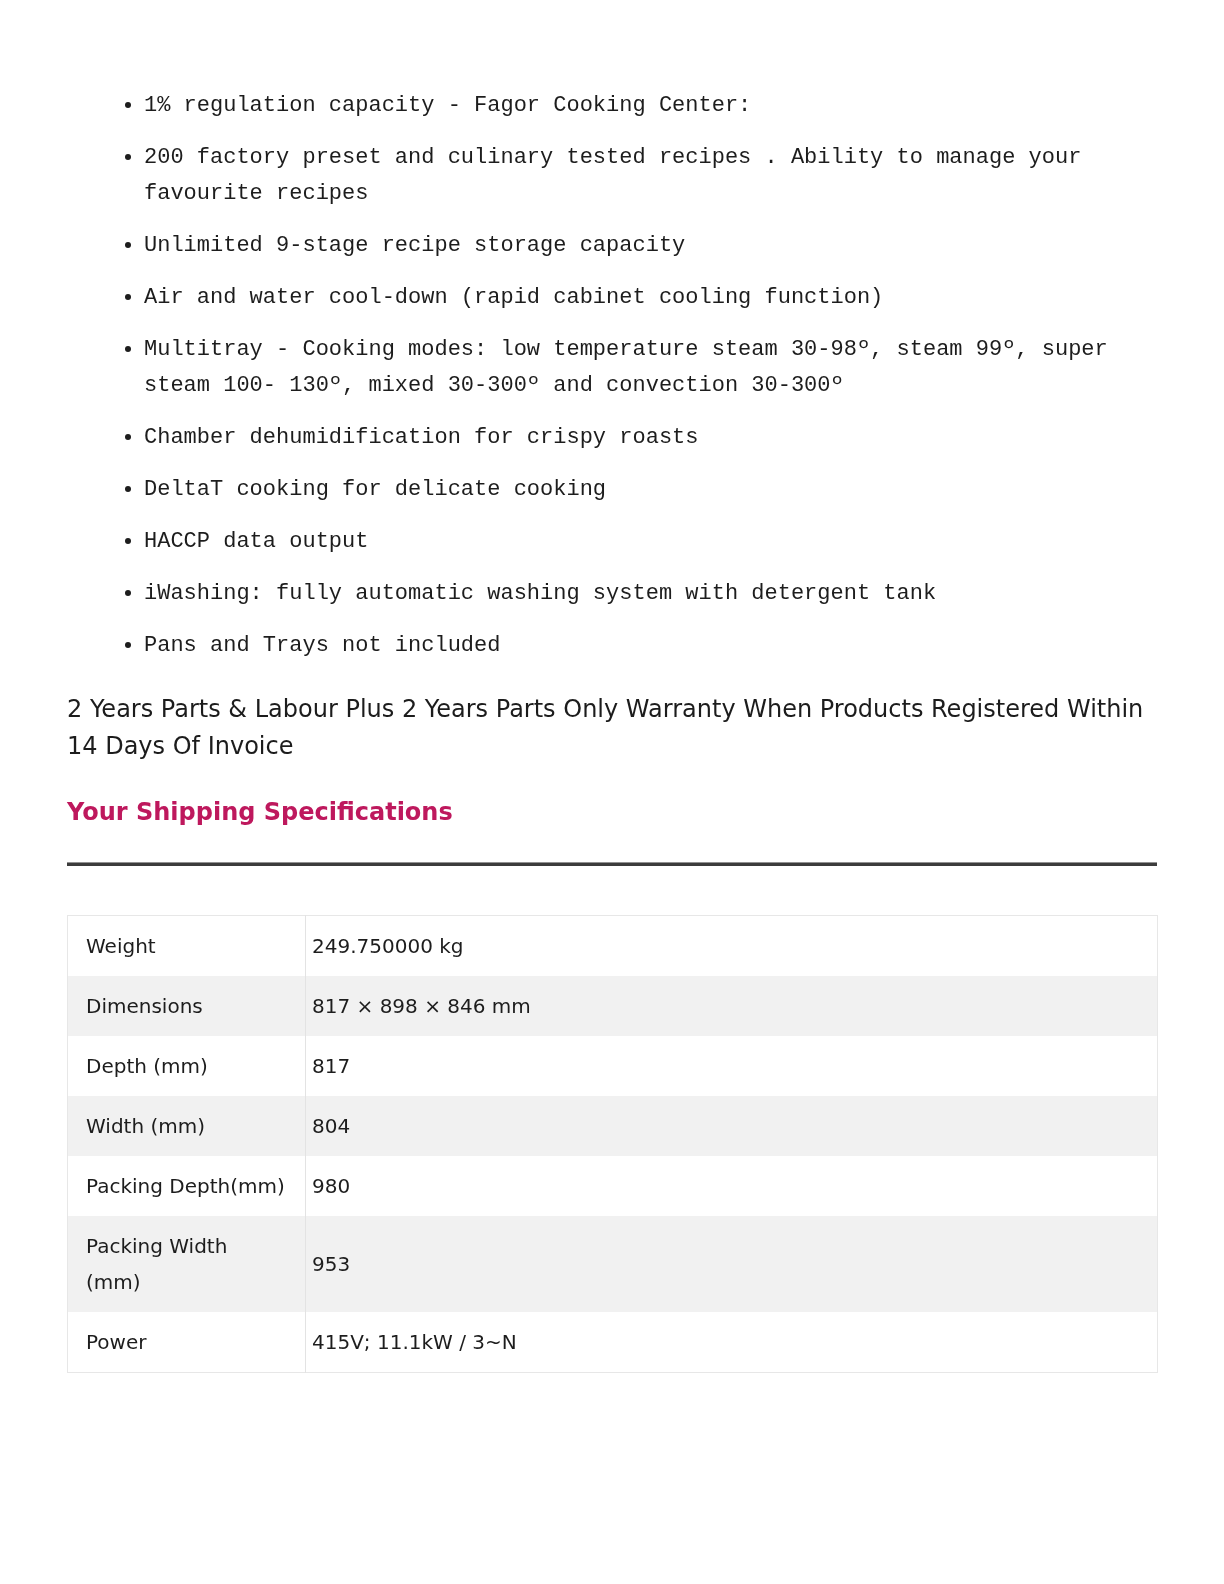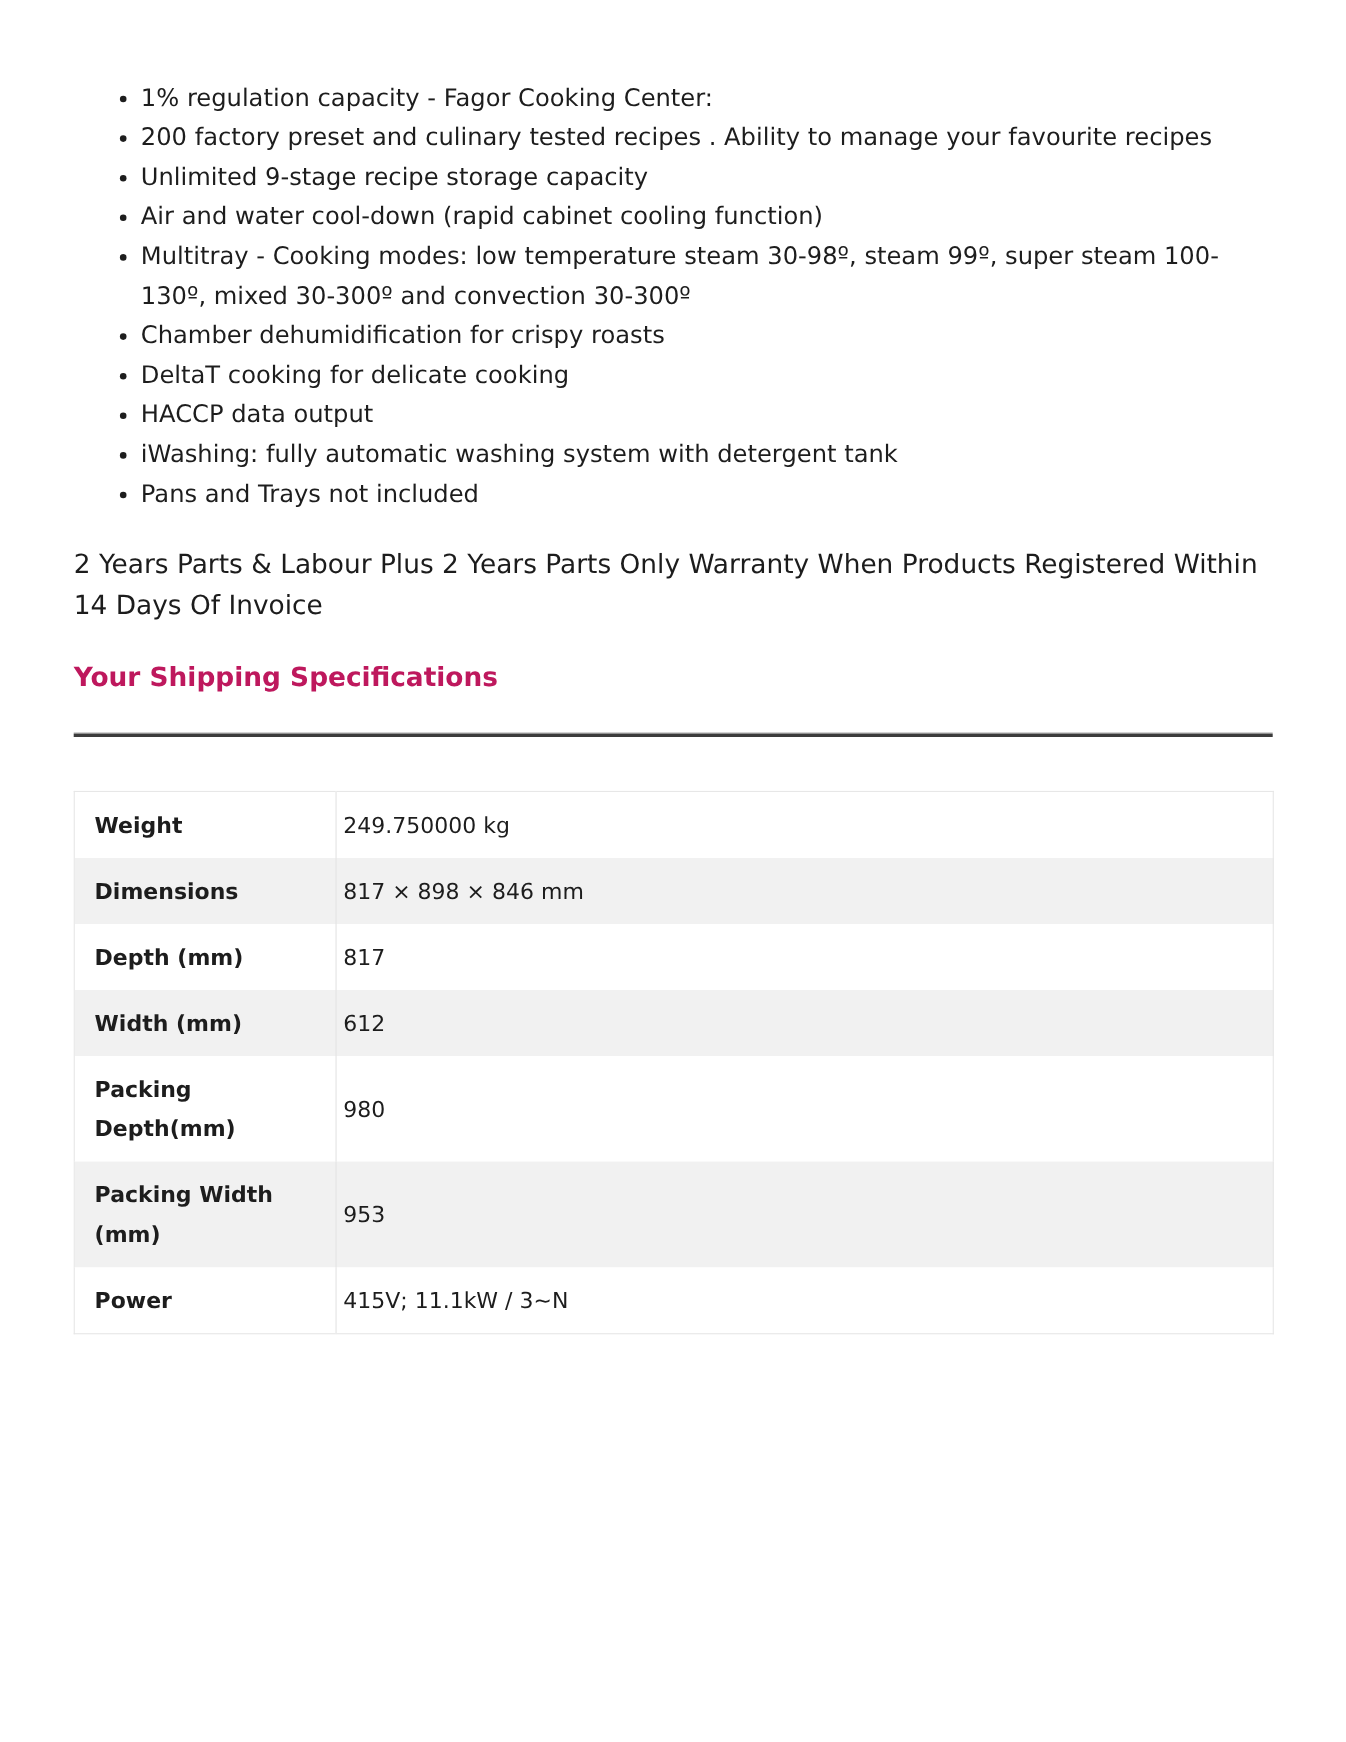--- a/index.html
+++ b/index.html
@@ -18,21 +18,21 @@
     padding-top: 72px;
   }
 
   ul.features {
     margin: 0;
     padding: 0 0 0 61px;
     font-size: 22px;
     line-height: 36px;
     color: #1d1d1d;
   }
-  ul.features li { margin: 0; padding: 0; }
+  ul.features li { margin: 16px; padding: 0; font-family: Liberation Mono, monospace; }
 
   p.warranty {
     margin: 27px 0 0 0;
     font-size: 24px;
     font-weight: normal;
     line-height: 37px;
     color: #1c1c1c;
   }
 
   h2.ship-heading {
@@ -56,21 +56,21 @@
     table-layout: fixed;
     border: 1px solid #e7e7e7;
   }
   table.spec-table tr:nth-child(even) { background: #f1f1f1; }
   table.spec-table th {
     width: 199px;
     padding: 12px 20px 12px 18px;
     text-align: left;
     vertical-align: middle;
     font-size: 20px;
-    font-weight: bold;
+    font-weight: normal;
     line-height: 36px;
     color: #1d1d1d;
     border-right: 1px solid #e3e3e3;
   }
   table.spec-table td {
     padding: 12px 10px 12px 6px;
     vertical-align: middle;
     font-size: 20px;
     line-height: 36px;
     color: #1d1d1d;
@@ -109,21 +109,21 @@
       <tr>
         <th>Dimensions</th>
         <td>817 × 898 × 846 mm</td>
       </tr>
       <tr>
         <th>Depth (mm)</th>
         <td>817</td>
       </tr>
       <tr>
         <th>Width (mm)</th>
-        <td>612</td>
+        <td>804</td>
       </tr>
       <tr>
         <th>Packing Depth(mm)</th>
         <td>980</td>
       </tr>
       <tr>
         <th>Packing Width (mm)</th>
         <td>953</td>
       </tr>
       <tr>

